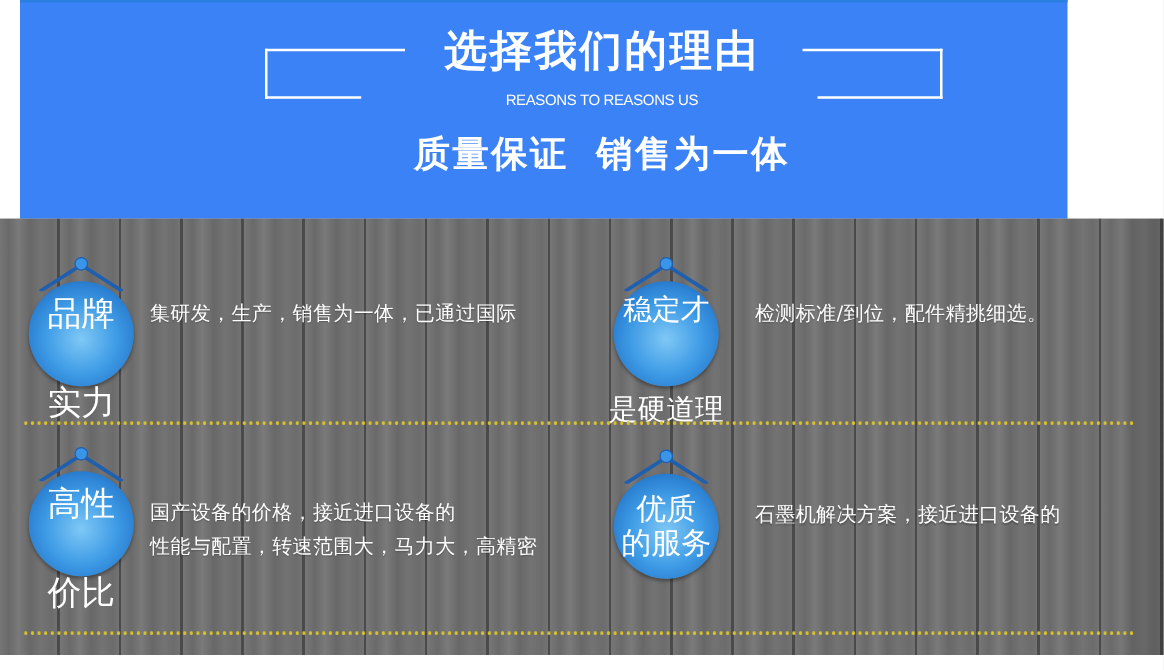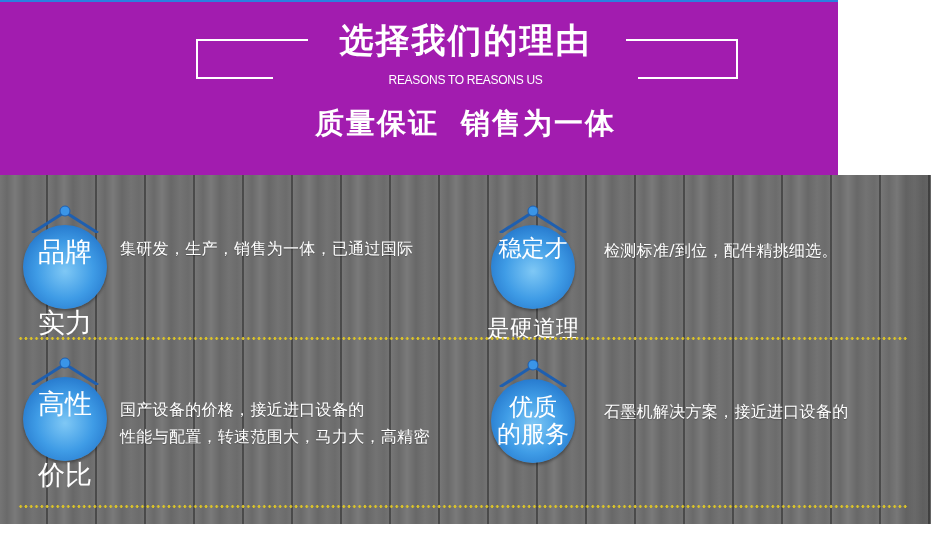--- a/index.html
+++ b/index.html
@@ -1,21 +1,21 @@
 <!DOCTYPE html>
 <html><head>
   <meta charset="utf-8">
   <style>
     * { margin: 0; padding: 0; box-sizing: border-box; }
     html, body { width: 931px; height: 536px; overflow: hidden; background: #ffffff; }
     body { font-family: "DejaVu Sans", "Liberation Sans", sans-serif; position: relative; }
 
     .header {
-      position: absolute; left: 0; top: 0; width: 838px; height: 175px;
-      background: #a21caf;
+      position: absolute; left: 16px; top: 0; width: 838px; height: 175px;
+      background: #3b82f6;
     }
     .header .topline { position: absolute; left: 0; top: 0; width: 100%; height: 2px; background: #2a7fe0; }
 
     .bracket-left {
       position: absolute; left: 196px; top: 39px; width: 112px; height: 40px;
       border-top: 2px solid #ffffff; border-left: 2px solid #ffffff; border-bottom: 0;
     }
     .bracket-left::after {
       content: ""; position: absolute; left: -2px; bottom: 0; width: 77px; height: 2px; background: #fff;
     }
@@ -101,21 +101,21 @@
 <div class="badge" style="left:18px; top:203px;">
   <svg class="hanger" viewBox="0 0 94 30">
     <path d="M14 30 L47 9 L80 30" fill="none" stroke="#1e5fb0" stroke-width="3"></path>
     <circle cx="47" cy="8" r="5" fill="#3a95e8" stroke="#1e5fb0" stroke-width="1"></circle>
   </svg>
   <div class="circle big">
     <span class="line">品牌</span>
     <span class="line">实力</span>
   </div>
 </div>
-<div class="desc" style="left:120px; top:237px;font-family:Liberation Mono, monospace;">
+<div class="desc" style="left:120px; top:237px;">
   <div>集研发，生产，销售为一体，已通过国际</div>
 </div>
 
 <div class="badge" style="left:486px; top:203px;">
   <svg class="hanger" viewBox="0 0 94 30">
     <path d="M14 30 L47 9 L80 30" fill="none" stroke="#1e5fb0" stroke-width="3"></path>
     <circle cx="47" cy="8" r="5" fill="#3a95e8" stroke="#1e5fb0" stroke-width="1"></circle>
   </svg>
   <div class="circle small">
     <span class="line">稳定才</span>

